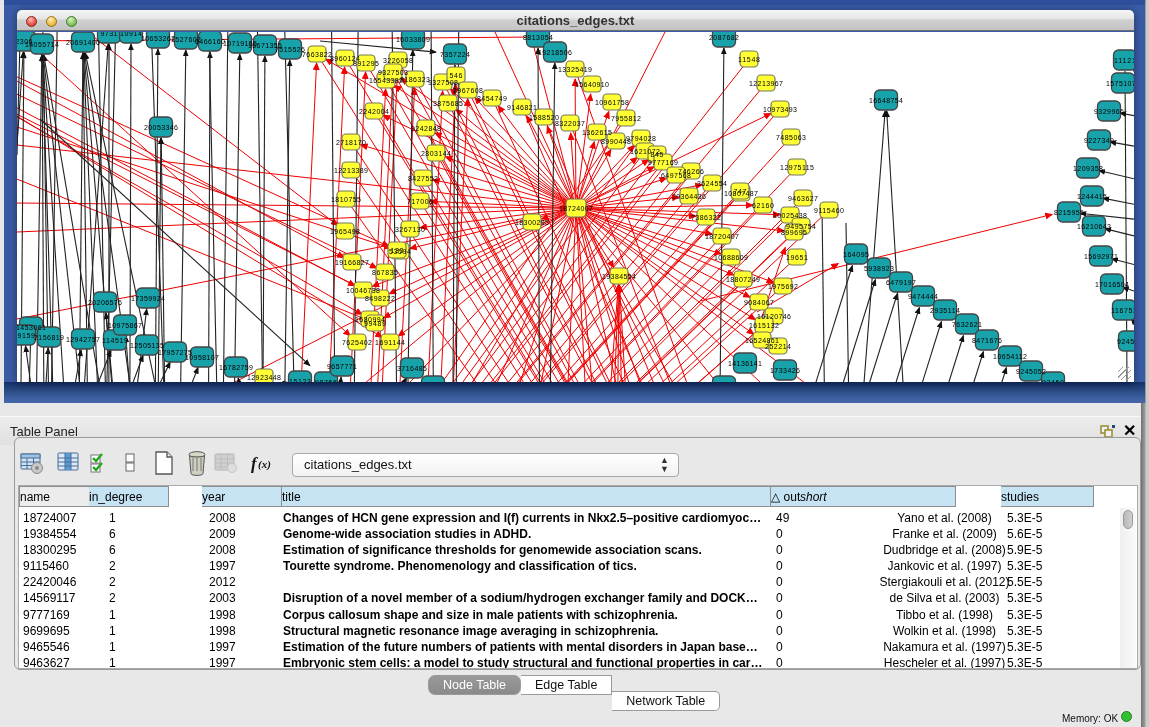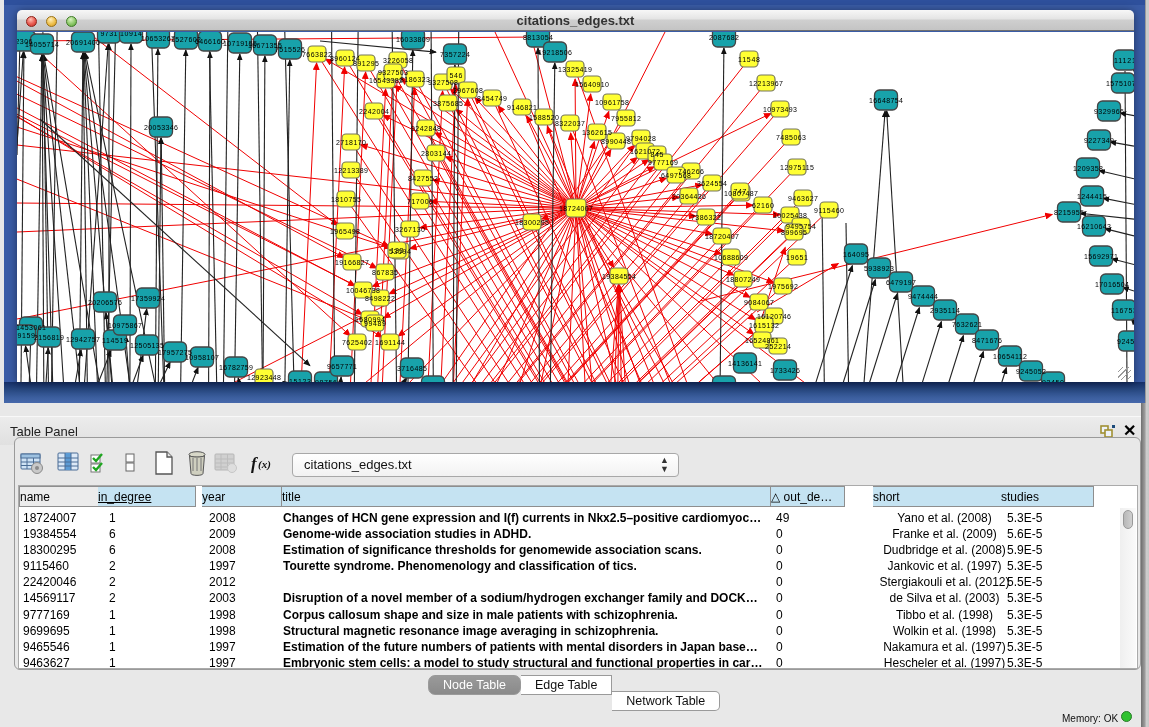--- a/index.html
+++ b/index.html
@@ -657,25 +657,25 @@
         </svg>
       <svg class="icon" style="left:230px" width="28" height="26" viewBox="0 0 28 26">
           <text x="2" y="19" font-family="Liberation Serif,serif" font-style="italic" font-weight="bold" font-size="17" fill="#111">f</text>
           <text x="9" y="18" font-family="Liberation Serif,serif" font-style="italic" font-weight="bold" font-size="11" fill="#111">(x)</text>
         </svg>
     </div>
     <div id="combo">citations_edges.txt<div class="arr">▲<br>▼</div></div>
     <div id="tbl">
       <div id="thead">
         <div class="th first" style="left:0px; width:85px;">name</div>
-        <div class="th" style="left:79px; width:98px;text-decoration:underline;">in_degree</div>
+        <div class="th" style="left:70px; width:80px;">in_degree</div>
         <div class="th" style="left:183px; width:80px;">year</div>
         <div class="th" style="left:263px; width:489px;">title</div>
         <div class="th" style="left:752px; width:74px;">△ out_de…</div>
-        <div class="th" style="left:854px; width:156px;">short</div>
+        <div class="th" style="left:781px; width:156px;font-style:italic;">short</div>
         <div class="th" style="left:982px; width:93px;">studies</div>
       </div>
       <div id="rowsbox">
 <div class="tr">
             <div class="c0">18724007</div>
             <div class="c1">1</div>
             <div class="c2">2008</div>
             <div class="c3">Changes of HCN gene expression and I(f) currents in Nkx2.5–positive cardiomyoc…</div>
             <div class="c4">49</div>
             <div class="c5">Yano et al. (2008)</div>

